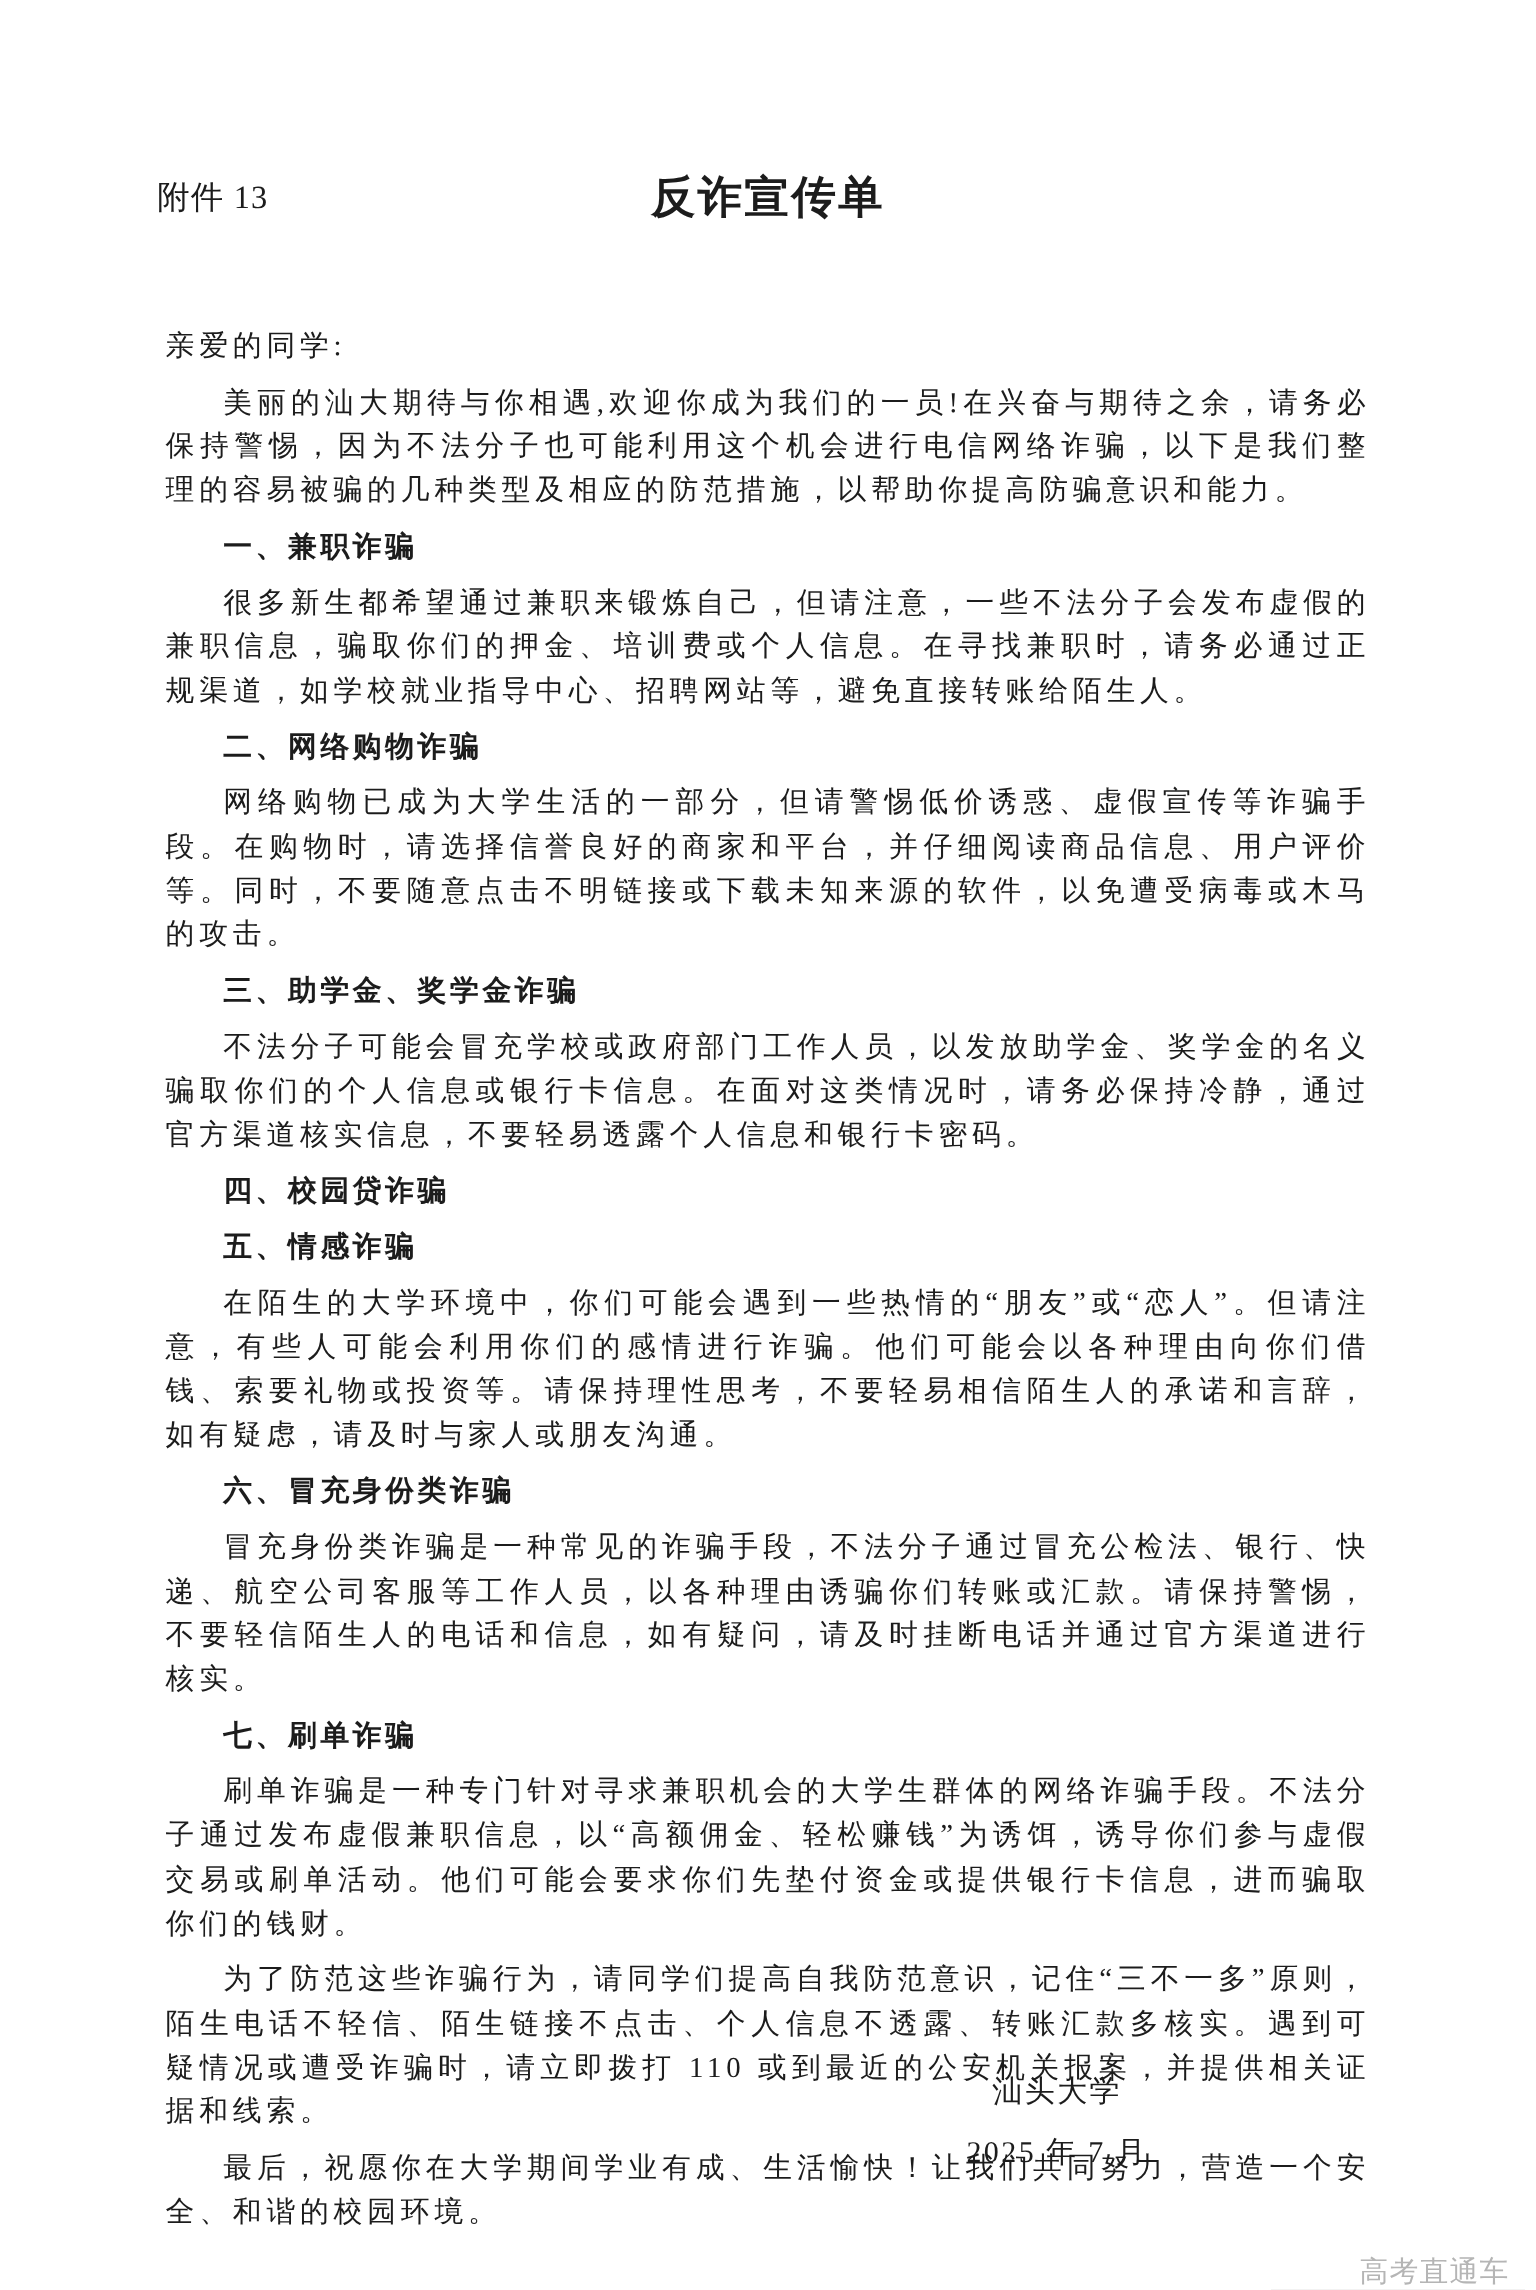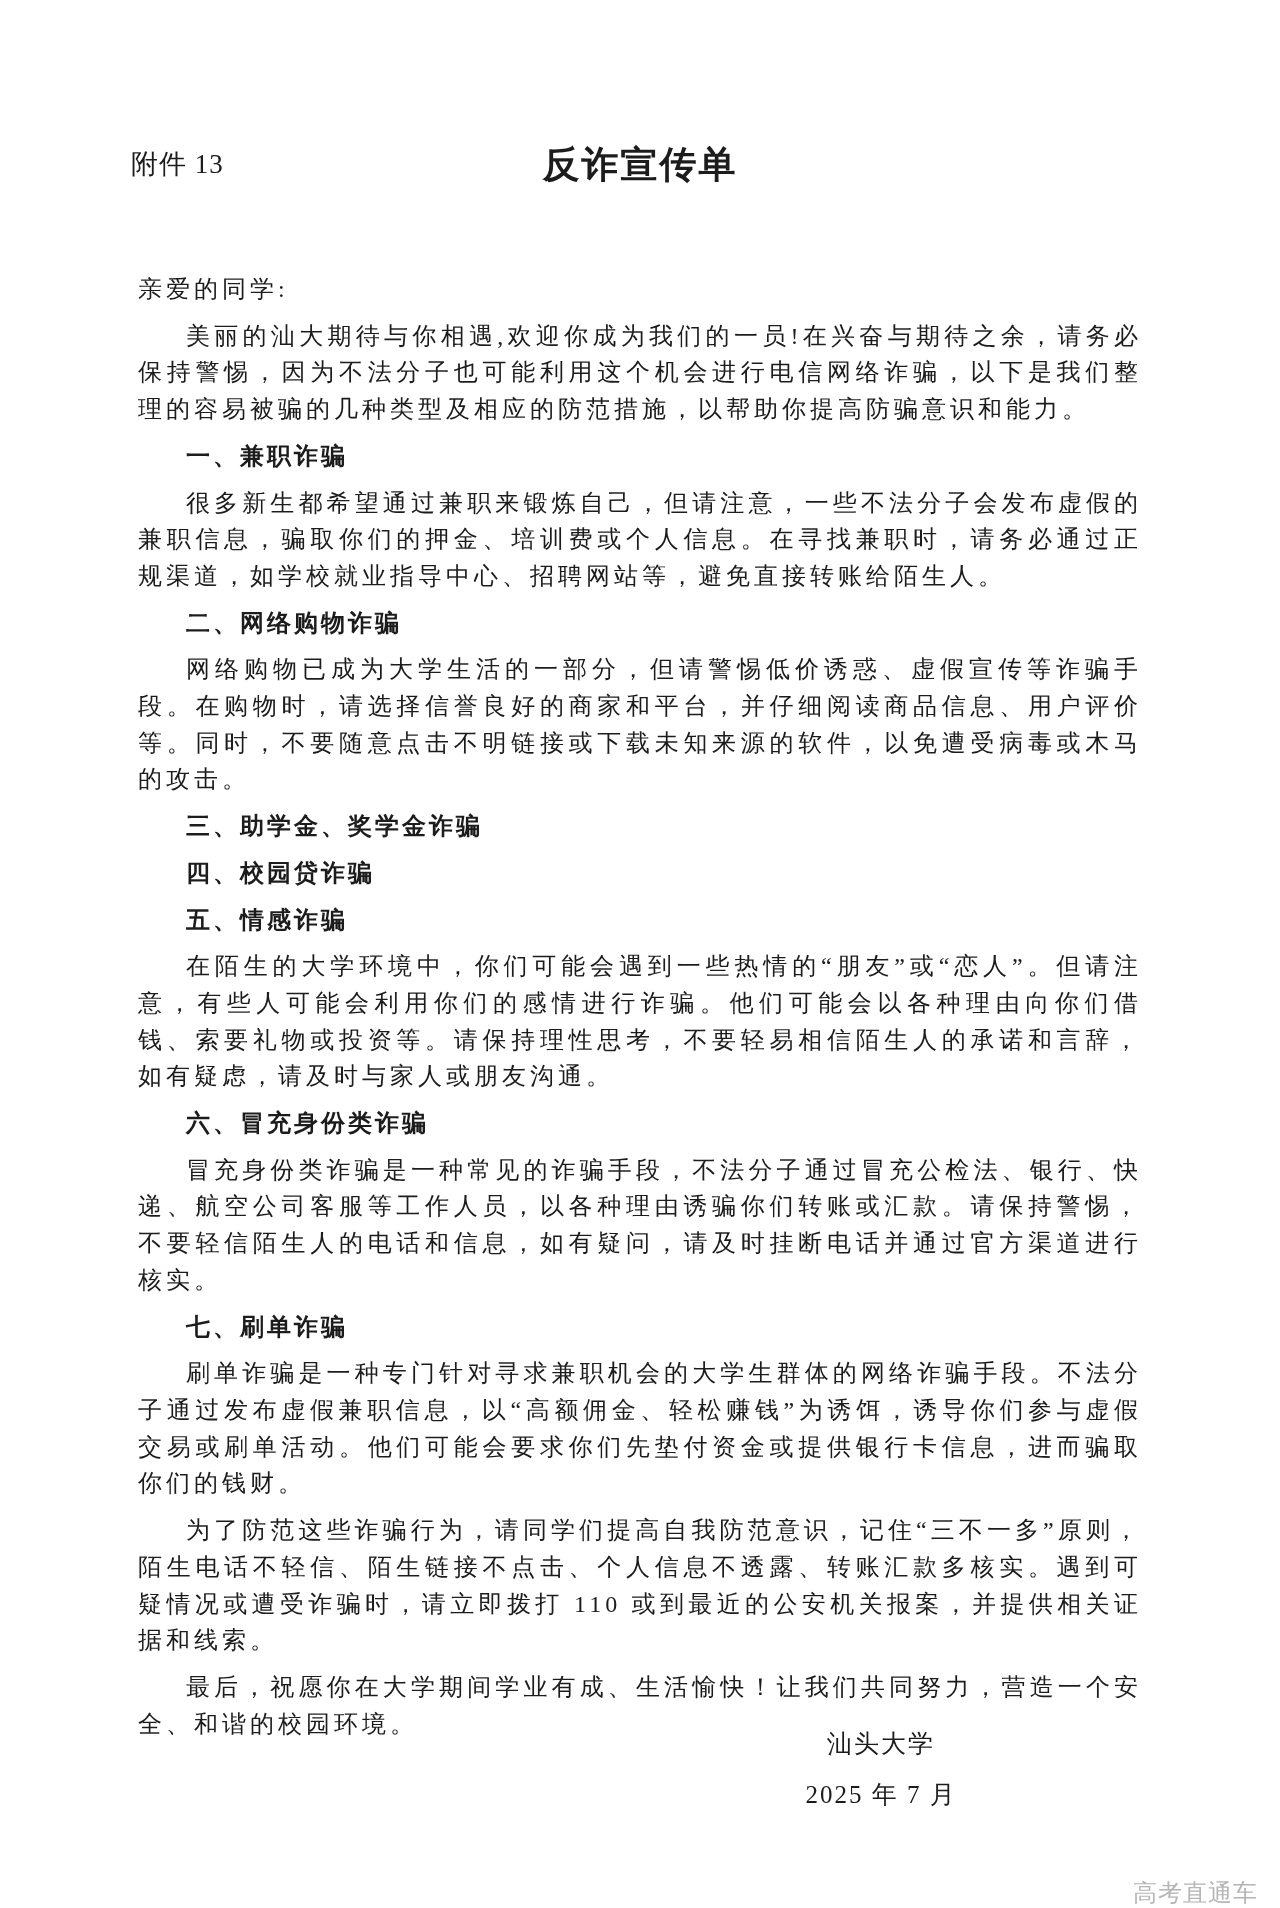--- a/index.html
+++ b/index.html
@@ -91,20 +91,21 @@
     <p class="para">美丽的汕大期待与你相遇,欢迎你成为我们的一员!在兴奋与期待之余，请务必保持警惕，因为不法分子也可能利用这个机会进行电信网络诈骗，以下是我们整理的容易被骗的几种类型及相应的防范措施，以帮助你提高防骗意识和能力。</p>
 
     <div id="sections">
   <h2 class="section-heading">一、兼职诈骗</h2>
   <p class="para">很多新生都希望通过兼职来锻炼自己，但请注意，一些不法分子会发布虚假的兼职信息，骗取你们的押金、培训费或个人信息。在寻找兼职时，请务必通过正规渠道，如学校就业指导中心、招聘网站等，避免直接转账给陌生人。</p>
 
   <h2 class="section-heading">二、网络购物诈骗</h2>
   <p class="para">网络购物已成为大学生活的一部分，但请警惕低价诱惑、虚假宣传等诈骗手段。在购物时，请选择信誉良好的商家和平台，并仔细阅读商品信息、用户评价等。同时，不要随意点击不明链接或下载未知来源的软件，以免遭受病毒或木马的攻击。</p>
 
   <h2 class="section-heading">三、助学金、奖学金诈骗</h2>
+  <p class="para">不法分子可能会冒充学校或政府部门工作人员，以发放助学金、奖学金的名义骗取你们的个人信息或银行卡信息。在面对这类情况时，请务必保持冷静，通过官方渠道核实信息，不要轻易透露个人信息和银行卡密码。</p>
 
   <h2 class="section-heading">四、校园贷诈骗</h2>
 
   <h2 class="section-heading">五、情感诈骗</h2>
   <p class="para">在陌生的大学环境中，你们可能会遇到一些热情的“朋友”或“恋人”。但请注意，有些人可能会利用你们的感情进行诈骗。他们可能会以各种理由向你们借钱、索要礼物或投资等。请保持理性思考，不要轻易相信陌生人的承诺和言辞，如有疑虑，请及时与家人或朋友沟通。</p>
 
   <h2 class="section-heading">六、冒充身份类诈骗</h2>
   <p class="para">冒充身份类诈骗是一种常见的诈骗手段，不法分子通过冒充公检法、银行、快递、航空公司客服等工作人员，以各种理由诱骗你们转账或汇款。请保持警惕，不要轻信陌生人的电话和信息，如有疑问，请及时挂断电话并通过官方渠道进行核实。</p>
 
   <h2 class="section-heading">七、刷单诈骗</h2>

